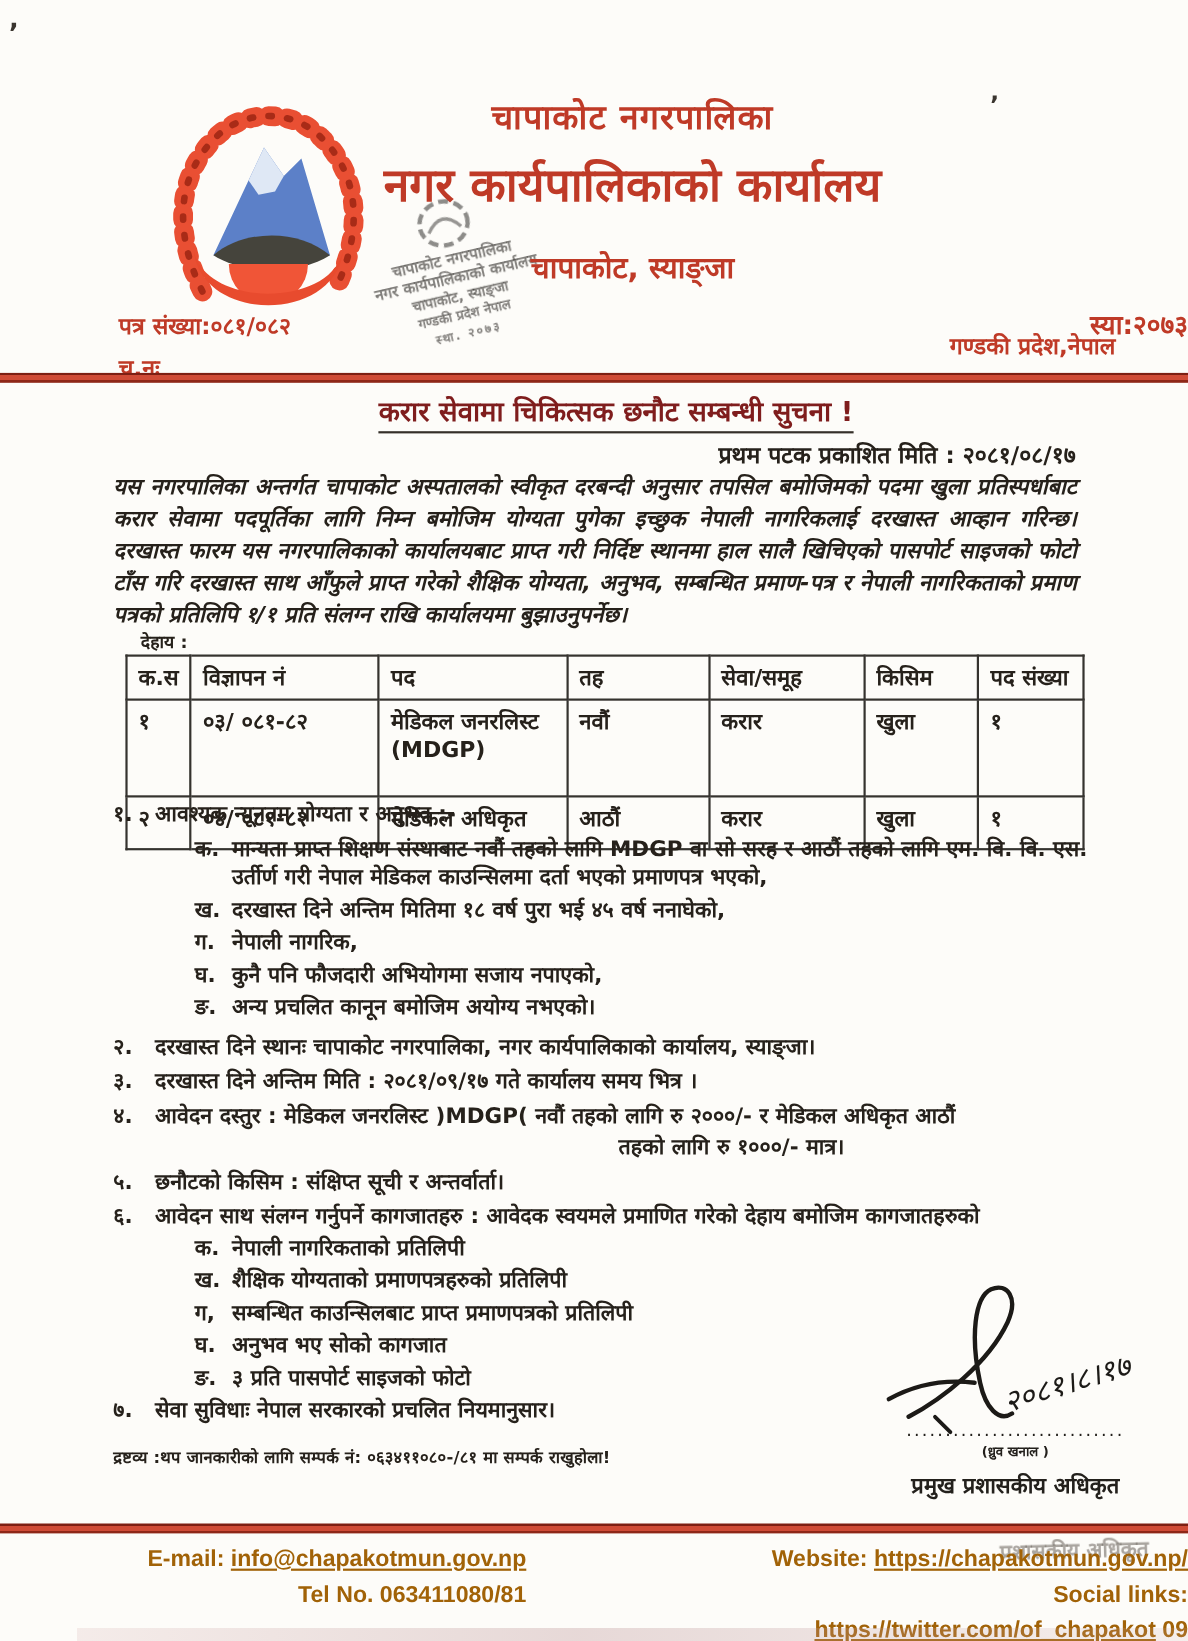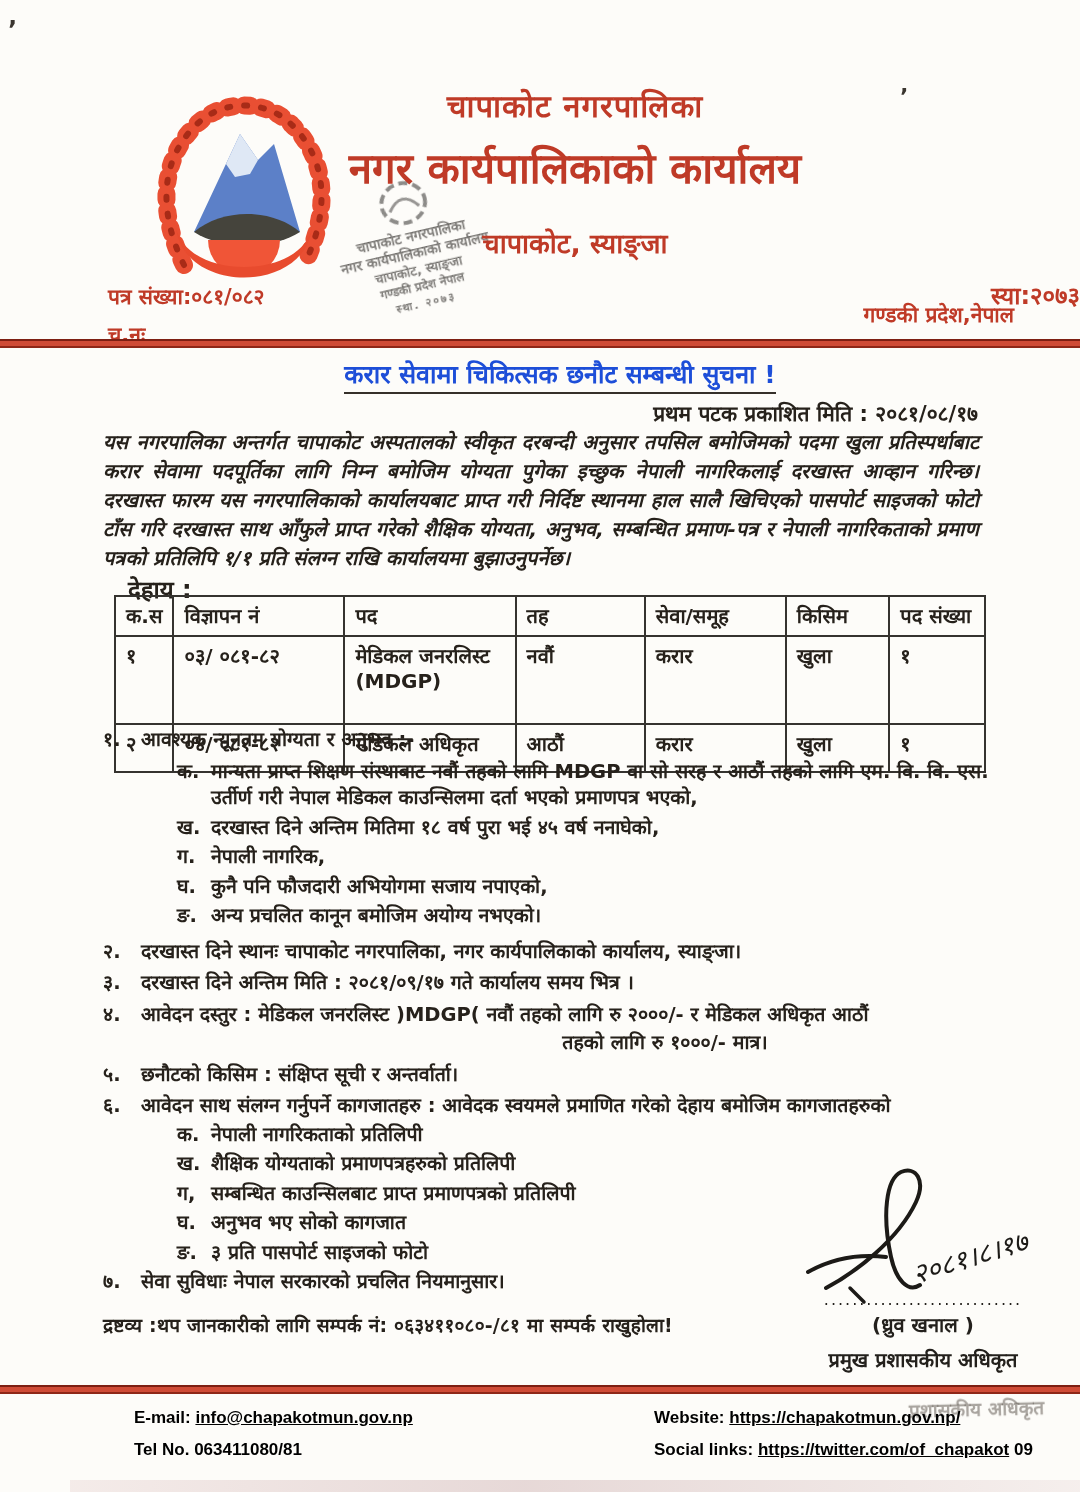--- a/index.html
+++ b/index.html
@@ -27,29 +27,29 @@
   .stamp svg { display:block; margin:0 auto 2px auto; }
   .s0 { font-size:14px; } .s1 { font-size:14px; } .s2 { font-size:13px; }
   .s3 { font-size:12px; } .s4 { font-size:11px; letter-spacing:2px; }
   .stamp div { line-height:17px; }
   .rule { position:absolute; left:0; width:100%; height:9px;
     background:linear-gradient(#7d1f13 0 22%, #cf4b36 22% 76%, #8e2718 76% 100%); }
   .rule-top { top:339px; }
   .rule-bottom { top:1385px; }
   .title-wrap { position:absolute; left:40px; right:0; top:356px; text-align:center; }
   .title-wrap span {
-    font-size:25px; font-weight:700; color:#1d4ed8;
+    font-size:25px; font-weight:700; color:#7f1d1d;
     border-bottom:2.5px solid #35302a; padding-bottom:3px;
   }
   .pubdate { position:absolute; right:102px; top:399px; font-size:21px; font-weight:700;text-align:center; }
   .body-par {
     position:absolute; left:103px; width:876px; top:428px;
     font-size:20px; line-height:29px; text-align:justify; font-weight:700;font-style:italic;
   }
-  .dehaya { position:absolute; left:128px; top:572px; font-size:24px; font-weight:700; }
+  .dehaya { position:absolute; left:128px; top:572px; font-size:16px; font-weight:700; }
   table.vac {
     position:absolute; left:114px; top:595px; width:872px;
     border-collapse:collapse; font-size:20px; font-weight:700; color:#26211b;
   }
   table.vac th, table.vac td {
     border:2px solid #35332f; padding:5px 10px; text-align:left; vertical-align:top;
     font-weight:700;
   }
   tr.h  { height:40px; }
   tr.r1 { height:88px; }
@@ -57,35 +57,35 @@
   .list {
     position:absolute; left:103px; top:727px; width:892px;
     font-size:19.5px; line-height:26.5px; font-weight:700;
   }
   .item { display:flex; gap:8px; margin-bottom:5px; }
   .item .num { flex:0 0 30px; }
   .sub { display:flex; gap:10px; margin-left:74px; margin-bottom:3px; }
   .sub .snum { flex:0 0 24px; }
   .cont4 { margin-left:232px; margin-bottom:5px;text-align:center; }
   .cont6 { margin-left:108px; margin-bottom:3px; }
-  .note { margin-top:16px; font-size:19px; letter-spacing:0.2px; }
+  .note { margin-top:16px; font-size:15px; letter-spacing:0.2px; }
   .sig {
     position:absolute; right:22px; top:1160px; width:270px; text-align:center;
     color:#23201c;
   }
   .sig .dots { display:block; font-size:16px; letter-spacing:2px; margin-top:-34px; }
-  .sig .name { font-size:20px; font-weight:700; margin-top:2px; }
+  .sig .name { font-size:12px; font-weight:700; margin-top:2px; }
   .sig .role { font-size:20px; font-weight:700; margin-top:8px; }
   .ghost {
     position:absolute; right:36px; top:1396px; font-size:19px; font-weight:700;
     color:rgba(85,78,70,0.5); transform:rotate(-1.5deg); filter:blur(0.4px);
   }
   .foot {
     position:absolute; top:1402px; font-family:"Liberation Sans", sans-serif;
-    font-weight:700; font-size:17px; color:#000000; line-height:32px;
+    font-weight:700; font-size:21px; color:#a16207; line-height:32px;text-align:right;
   }
   .foot-left { left:134px; }
   .foot-right { left:654px; }
   .u { text-decoration:underline; }
   .band { position:absolute; left:70px; right:0; bottom:0; height:12px;
     background:linear-gradient(90deg, rgba(205,160,160,0.18), rgba(188,148,150,0.34) 45%, rgba(205,170,172,0.16)); }
   .art { position:absolute; color:#3a352f; font-weight:700; }
   .art-a { left:8px; top:16px; font-size:24px; }
   .art-b { left:900px; top:84px; font-size:22px; }
 </style>

